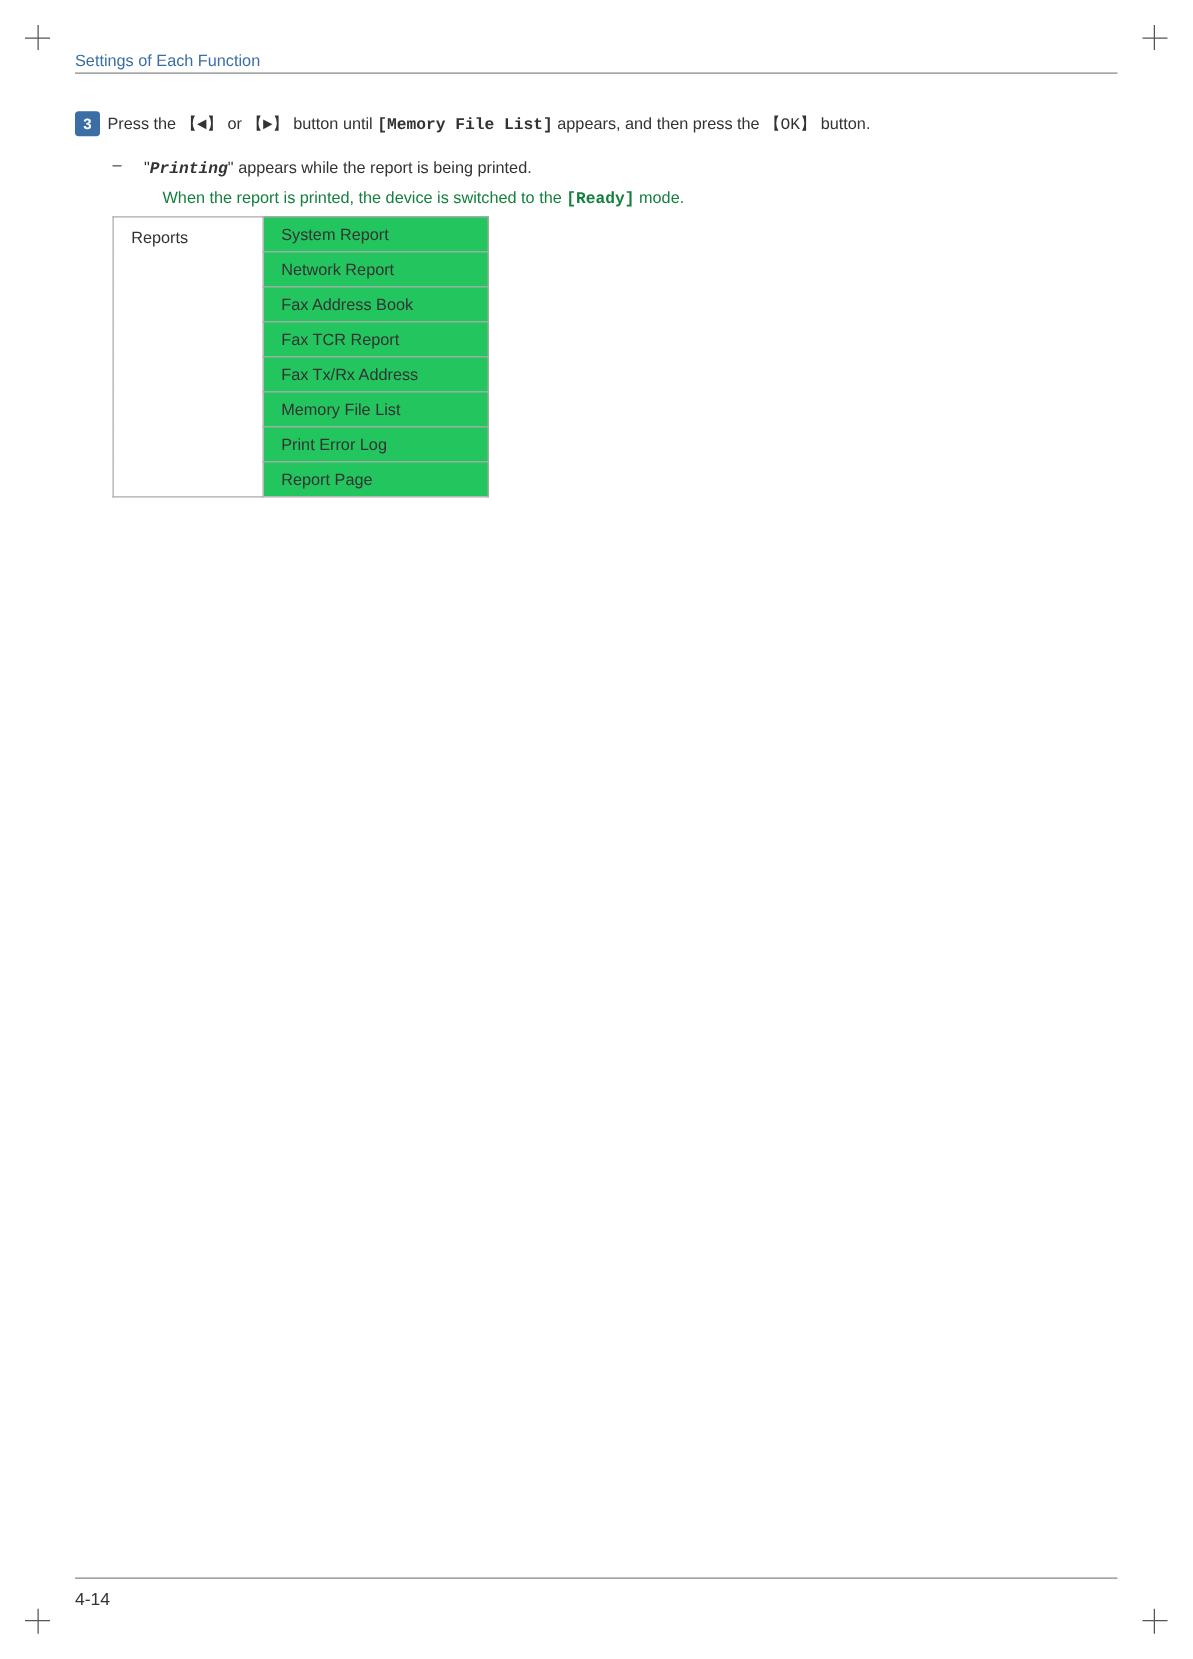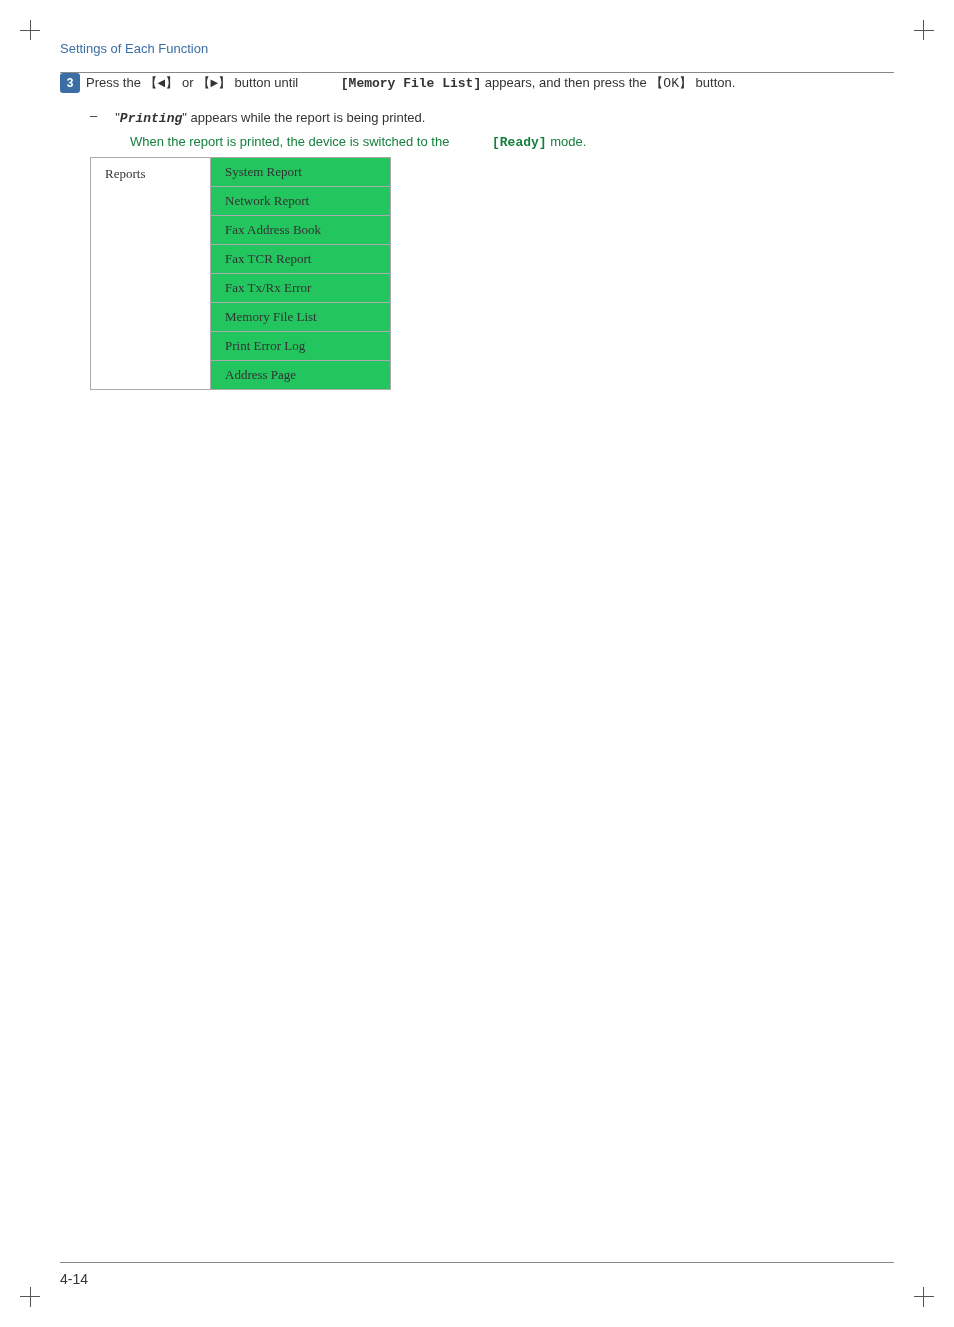--- a/index.html
+++ b/index.html
@@ -44,21 +44,22 @@
     .top-right-v { top: 20px; right: 30px; }
     .top-right-h { top: 30px; right: 20px; }
     .bottom-left-v { bottom: 20px; left: 30px; }
     .bottom-left-h { bottom: 30px; left: 20px; }
     .bottom-right-v { bottom: 20px; right: 30px; }
     .bottom-right-h { bottom: 30px; right: 20px; }
 
     
     .page-header {
       border-bottom: 1.5px solid #888;
-      padding-bottom: 16px;
+      padding-bottom: 2px;
+      margin-bottom: 30px;
     }
 
     .page-title {
       color: #3a6ea5;
       font-size: 13px;
       font-weight: normal;
     }
 
     
     .step-badge {
@@ -157,21 +158,20 @@
       border-collapse: collapse;
       font-size: 13px;
     }
 
     .reports-table td {
       border: 1px solid #aaa;
       padding: 6px 14px;
       vertical-align: middle;
       color: #333;
       min-width: 100px;
-      font-family: Liberation Serif, serif;
     }
 
     .reports-table .header-cell {
       background: #ffffff;
       font-weight: normal;
       width: 120px;
       vertical-align: top;
       padding-top: 8px;
     }
 
@@ -192,21 +192,20 @@
 
     .page-number {
       font-size: 14px;
       font-weight: normal;
       color: #333;
     }
 
     .inline-code {
       font-family: 'Courier New', monospace;
       font-weight: bold;
-      margin-left: 39px;
     }
 
     .printing-text {
       font-family: 'Courier New', monospace;
       font-style: italic;
       font-weight: bold;
     }
   </style>
 </head>
 <body>
@@ -256,30 +255,30 @@
         <tr>
           <td class="item-cell">Network Report</td>
         </tr>
         <tr>
           <td class="item-cell">Fax Address Book</td>
         </tr>
         <tr>
           <td class="item-cell">Fax TCR Report</td>
         </tr>
         <tr>
-          <td class="item-cell">Fax Tx/Rx Error</td>
+          <td class="item-cell">Fax Tx/Rx Address</td>
         </tr>
         <tr>
           <td class="item-cell">Memory File List</td>
         </tr>
         <tr>
           <td class="item-cell">Print Error Log</td>
         </tr>
         <tr>
-          <td class="item-cell">Address Page</td>
+          <td class="item-cell">Report Page</td>
         </tr>
       </tbody>
     </table>
   </div>
 
   <div class="page-footer">
     <span class="page-number">4-14</span>
   </div>
 
 </div>

